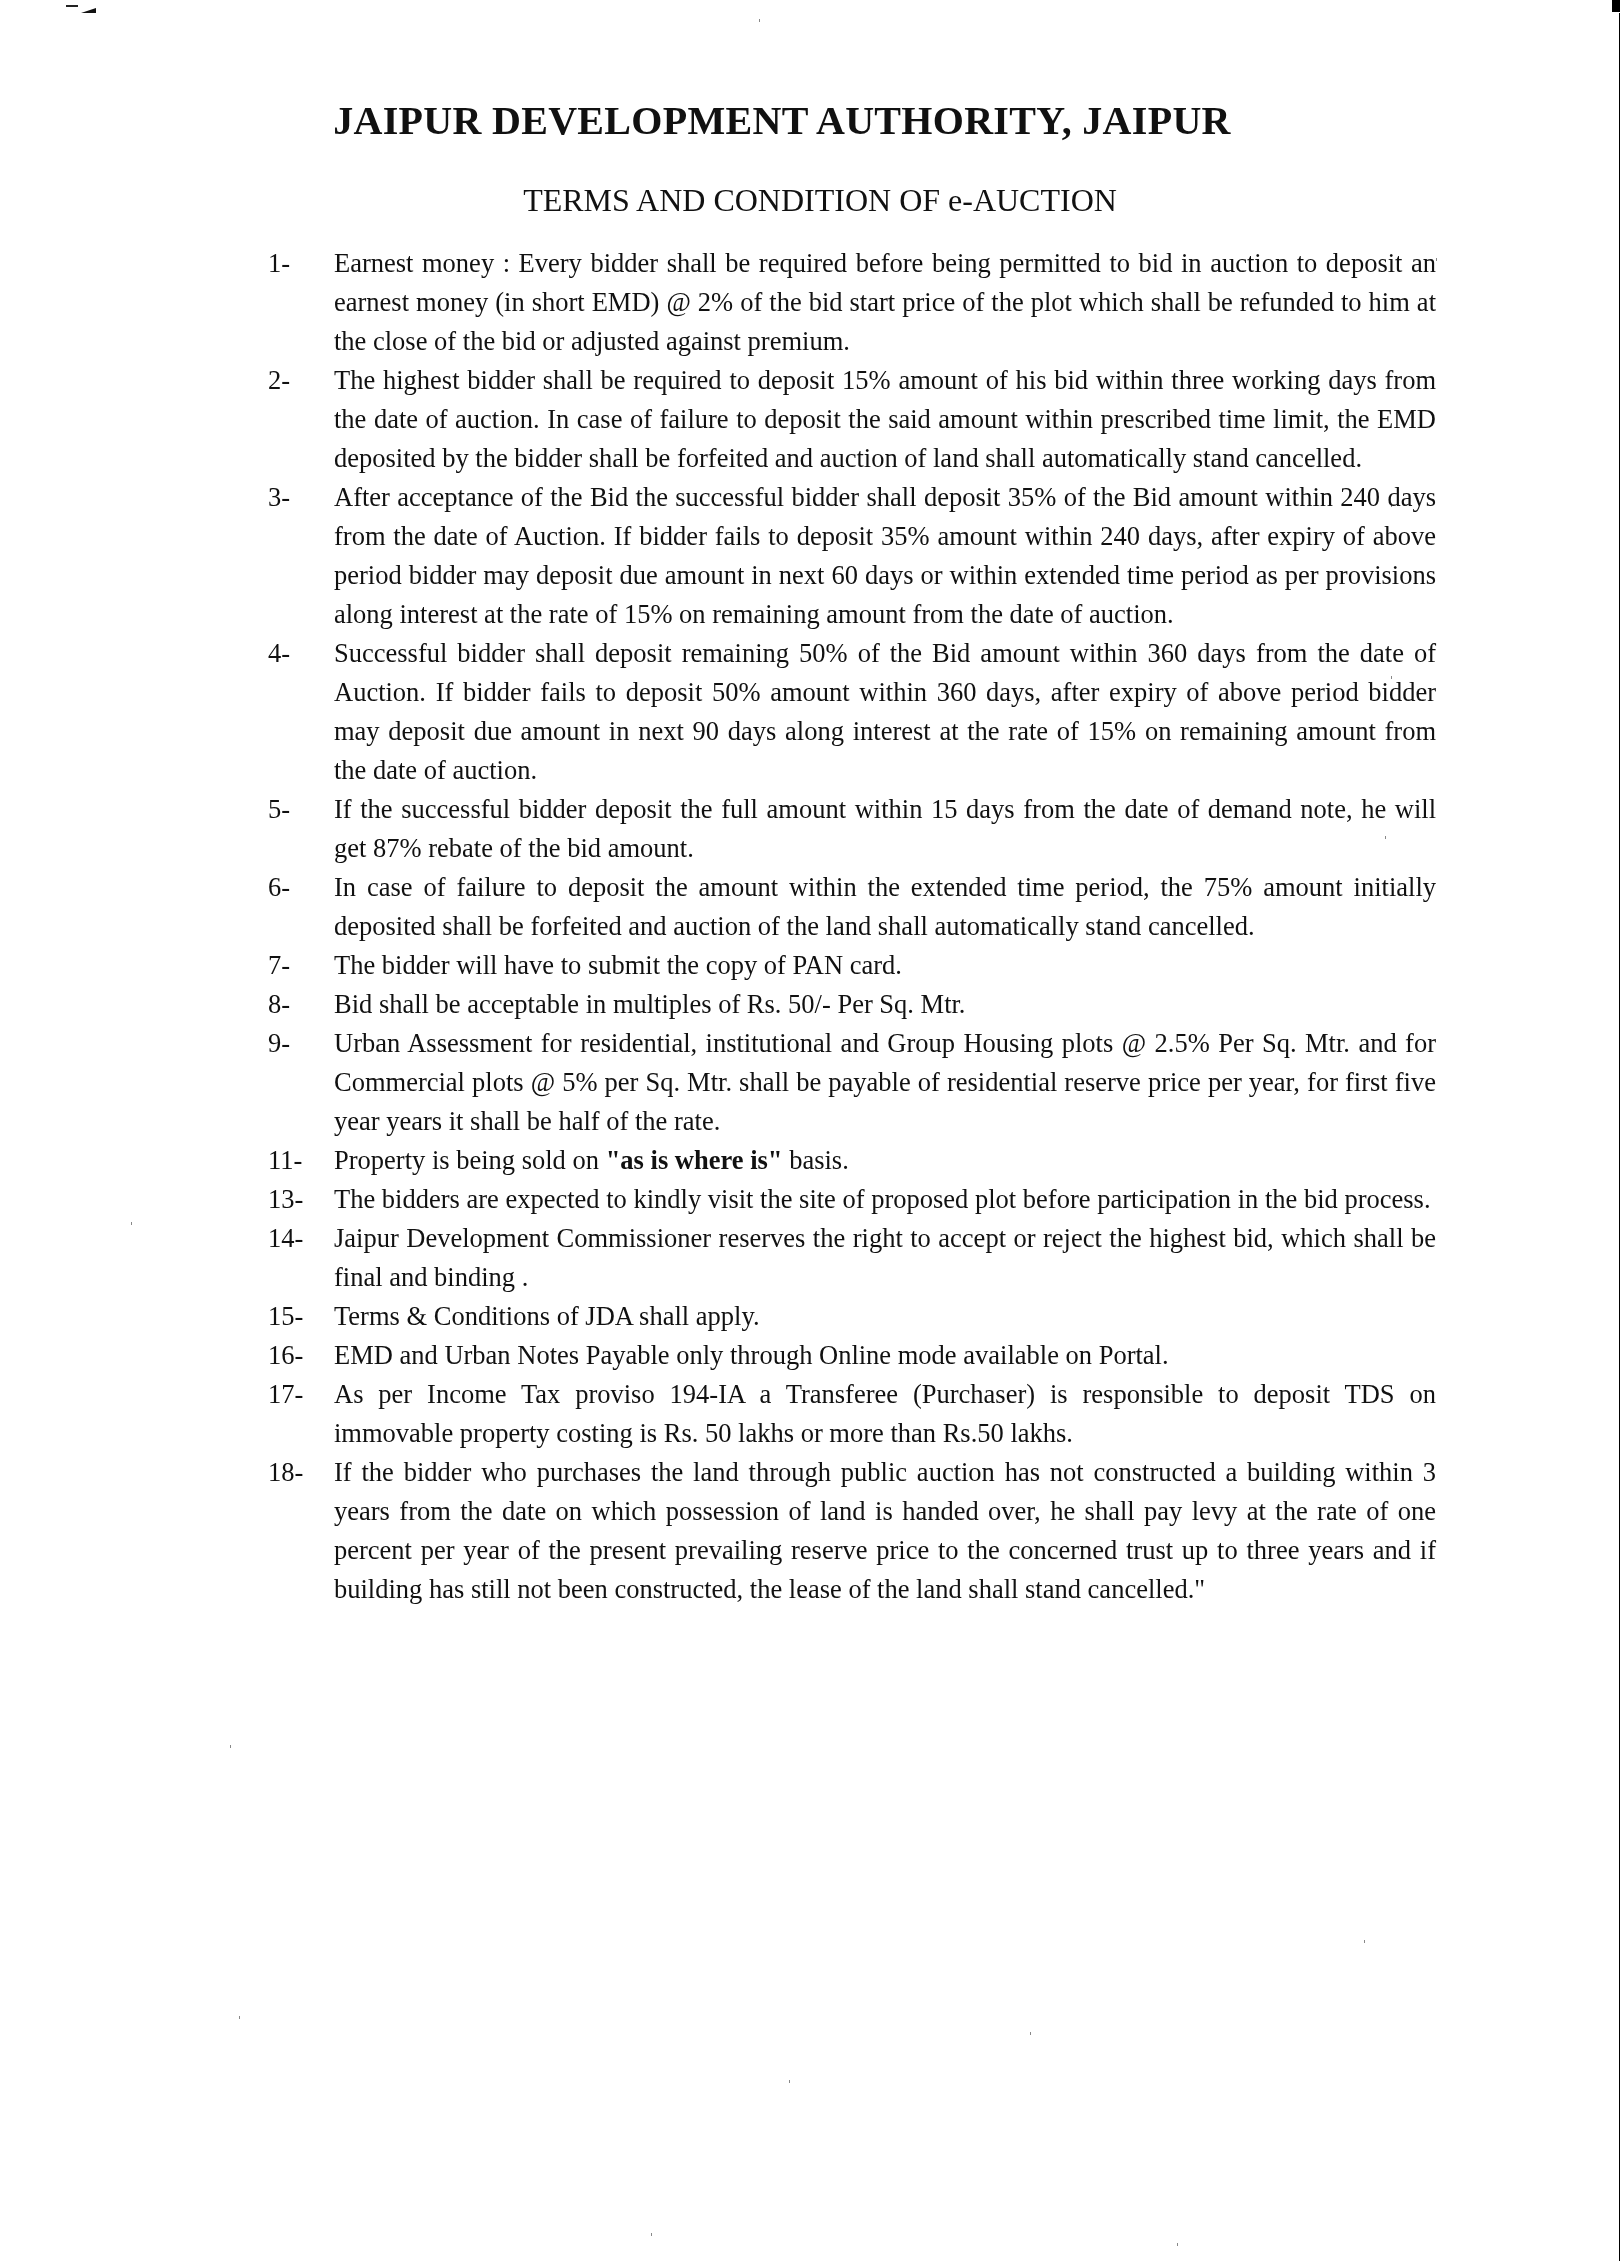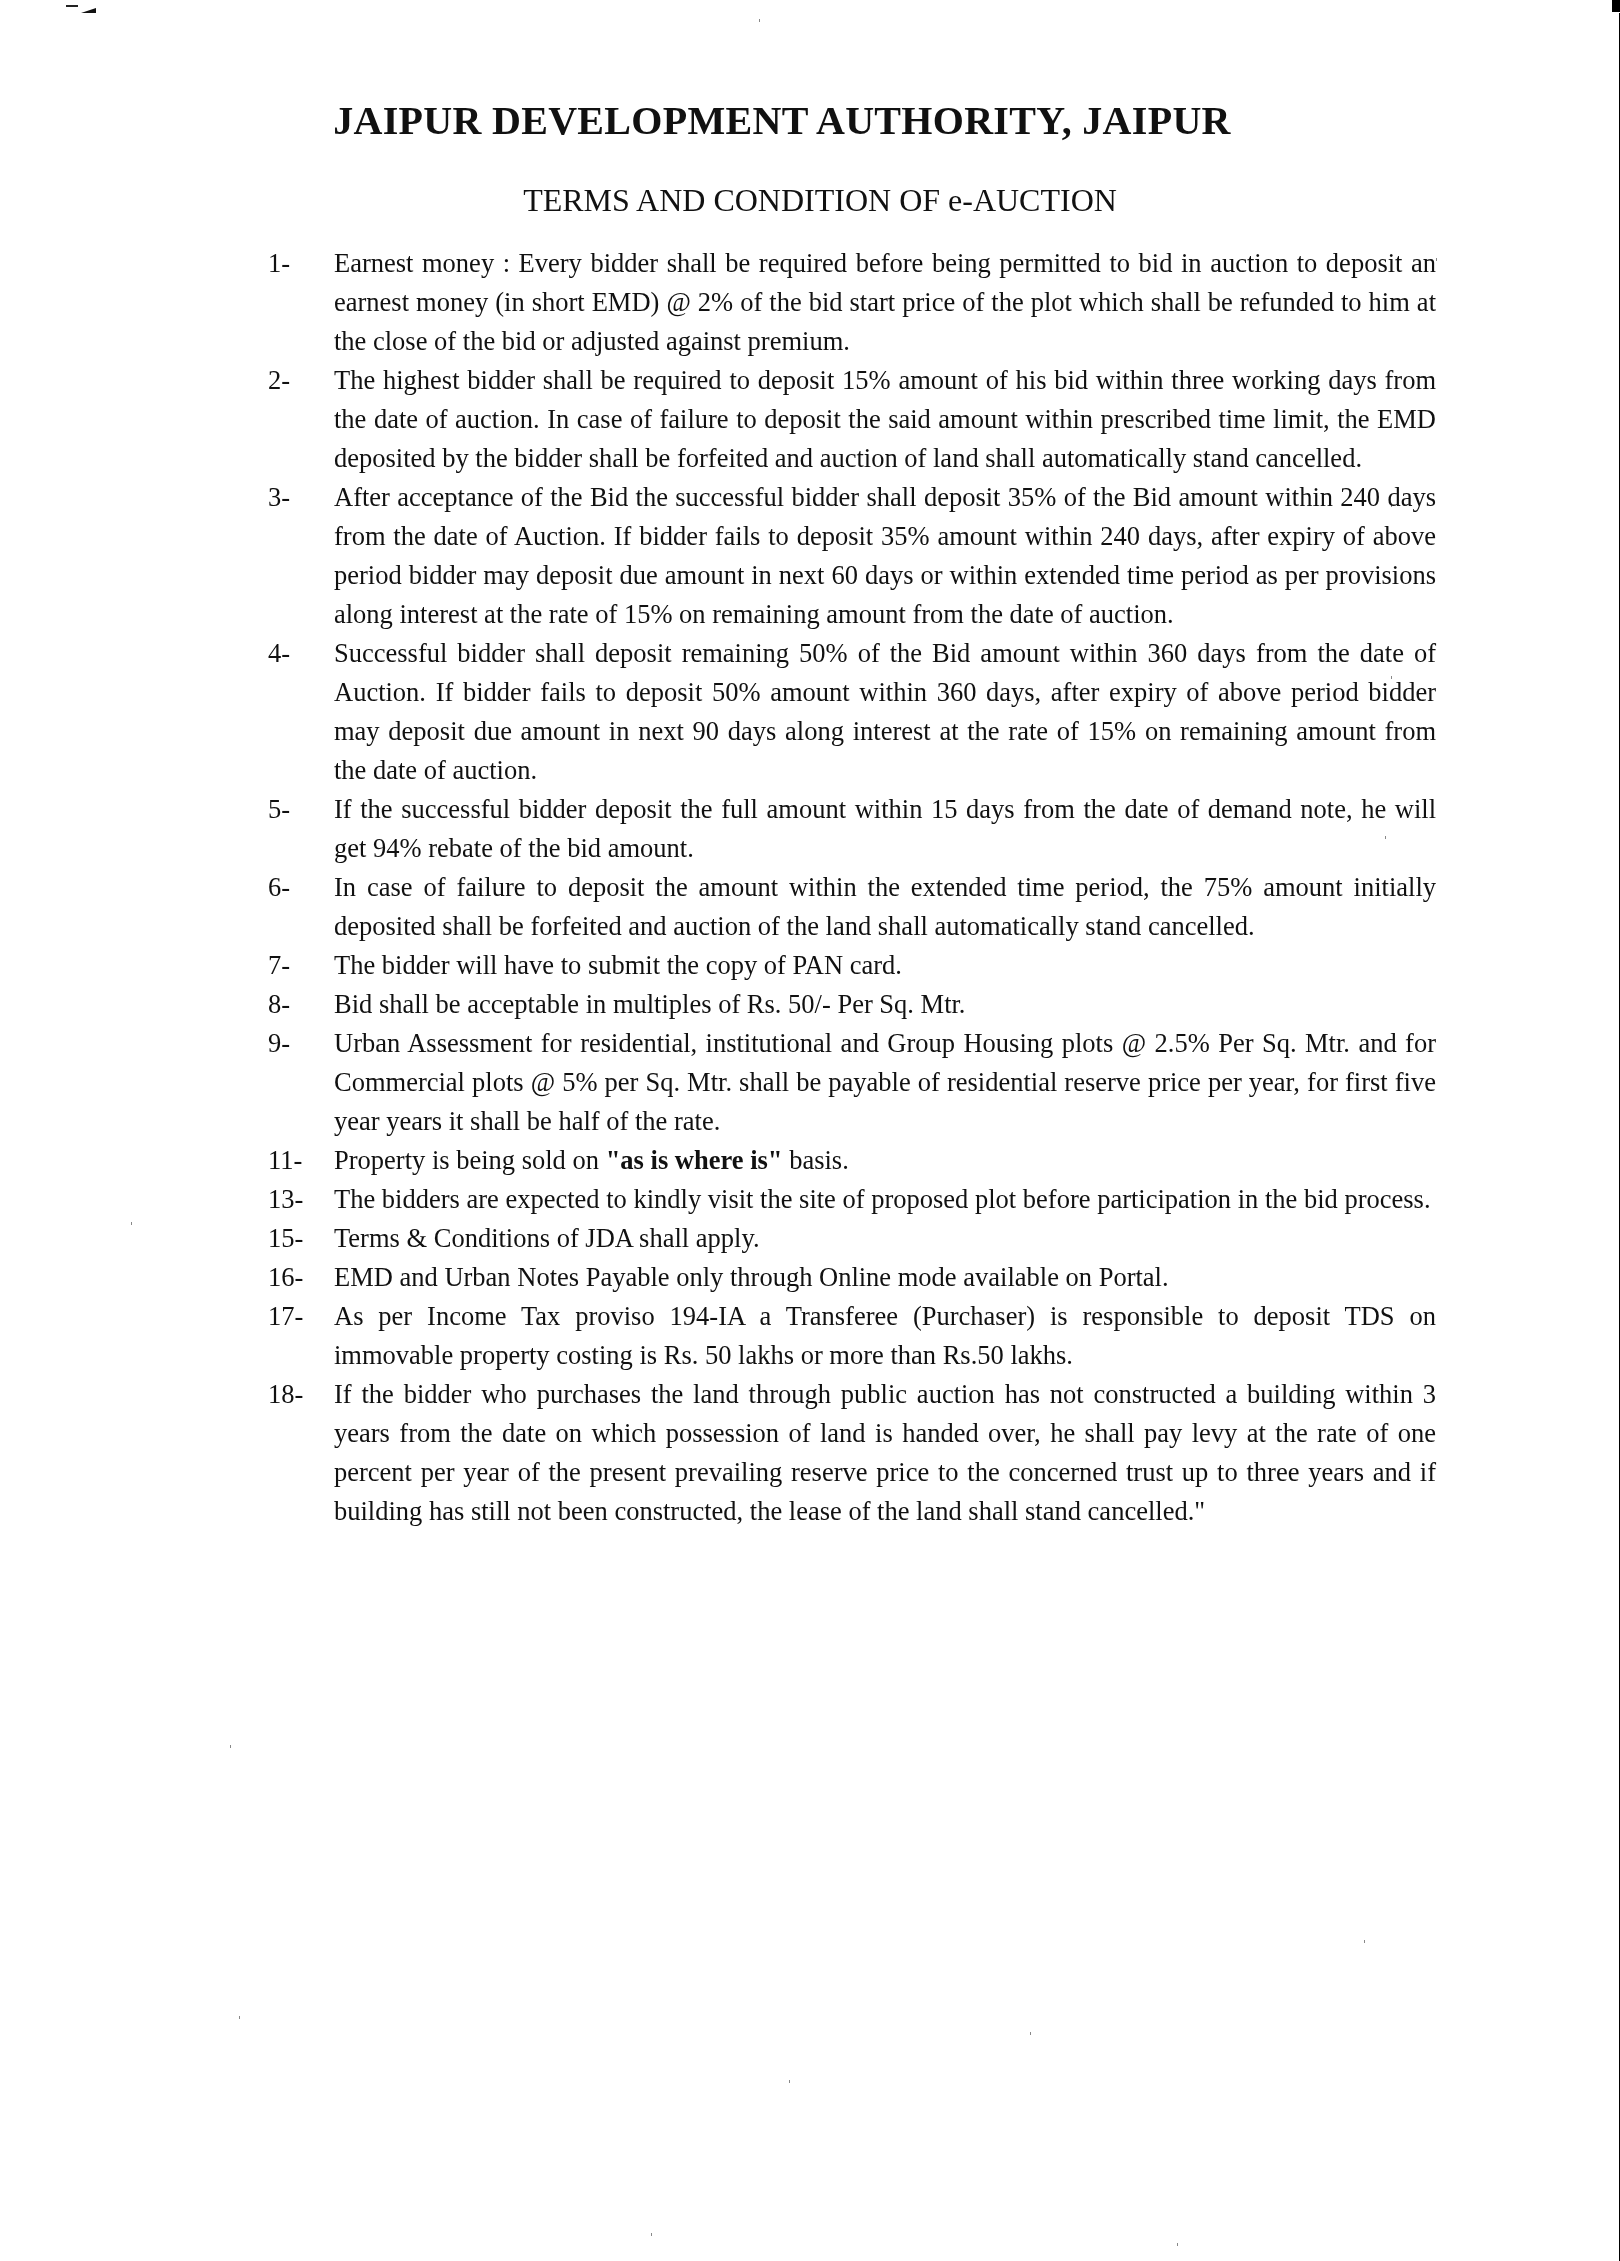--- a/index.html
+++ b/index.html
@@ -157,21 +157,21 @@
   <li class="term">
     <span class="term-num">3-</span>
     <span class="term-text">After acceptance of the Bid the successful bidder shall deposit 35% of the Bid amount within 240 days from the date of Auction. If bidder fails to deposit 35% amount within 240 days, after expiry of above period bidder may deposit due amount in next 60 days or within extended time period as per provisions along interest at the rate of 15% on remaining amount from the date of auction.</span>
   </li>
   <li class="term">
     <span class="term-num">4-</span>
     <span class="term-text">Successful bidder shall deposit remaining 50% of the Bid amount within 360 days from the date of Auction. If bidder fails to deposit 50% amount within 360 days, after expiry of above period bidder may deposit due amount in next 90 days along interest at the rate of 15% on remaining amount from the date of auction.</span>
   </li>
   <li class="term">
     <span class="term-num">5-</span>
-    <span class="term-text">If the successful bidder deposit the full amount within 15 days from the date of demand note, he will get 94% rebate of the bid amount.</span>
+    <span class="term-text">If the successful bidder deposit the full amount within 15 days from the date of demand note, he will get 87% rebate of the bid amount.</span>
   </li>
   <li class="term">
     <span class="term-num">6-</span>
     <span class="term-text">In case of failure to deposit the amount within the extended time period, the 75% amount initially deposited shall be forfeited and auction of the land shall automatically stand cancelled.</span>
   </li>
   <li class="term">
     <span class="term-num">7-</span>
     <span class="term-text">The bidder will have to submit the copy of PAN card.</span>
   </li>
   <li class="term">
@@ -184,20 +184,24 @@
   </li>
   <li class="term">
     <span class="term-num">11-</span>
     <span class="term-text"><span>Property is being sold on </span><b>"as is where is"</b><span> basis.</span></span>
   </li>
   <li class="term">
     <span class="term-num">13-</span>
     <span class="term-text">The bidders are expected to kindly visit the site of proposed plot before participation in the bid process.</span>
   </li>
   <li class="term">
+    <span class="term-num">14-</span>
+    <span class="term-text">Jaipur Development Commissioner reserves the right to accept or reject the highest bid, which shall be final and binding .</span>
+  </li>
+  <li class="term">
     <span class="term-num">15-</span>
     <span class="term-text">Terms &amp; Conditions of JDA shall apply.</span>
   </li>
   <li class="term">
     <span class="term-num">16-</span>
     <span class="term-text">EMD and Urban Notes Payable only through Online mode available on Portal.</span>
   </li>
   <li class="term">
     <span class="term-num">17-</span>
     <span class="term-text">As per Income Tax proviso 194-IA a Transferee (Purchaser) is responsible to deposit TDS on immovable property costing is Rs. 50 lakhs or more than Rs.50 lakhs.</span>

